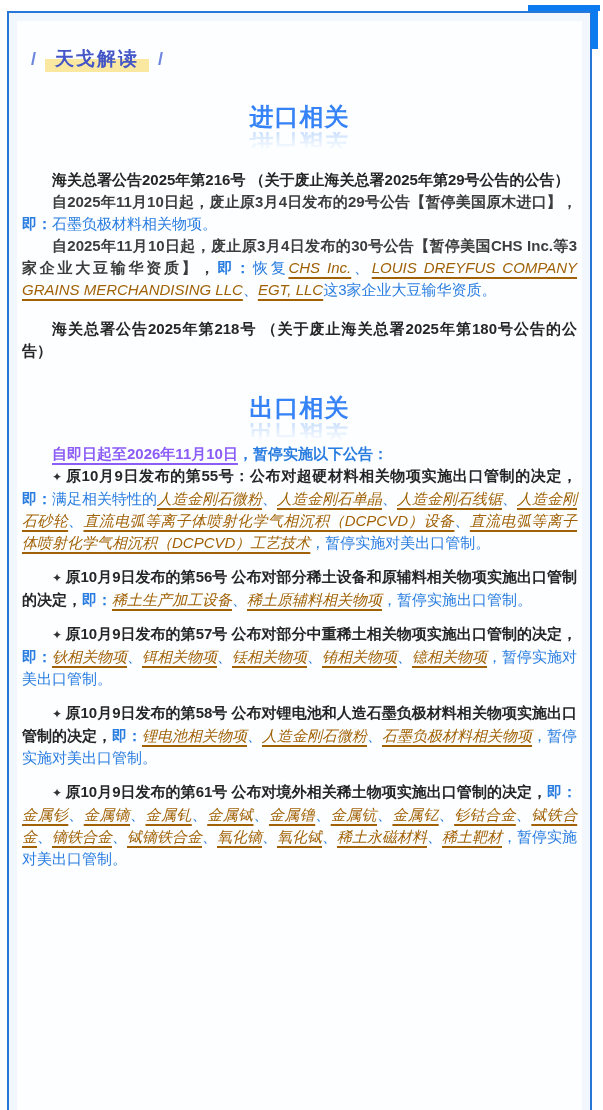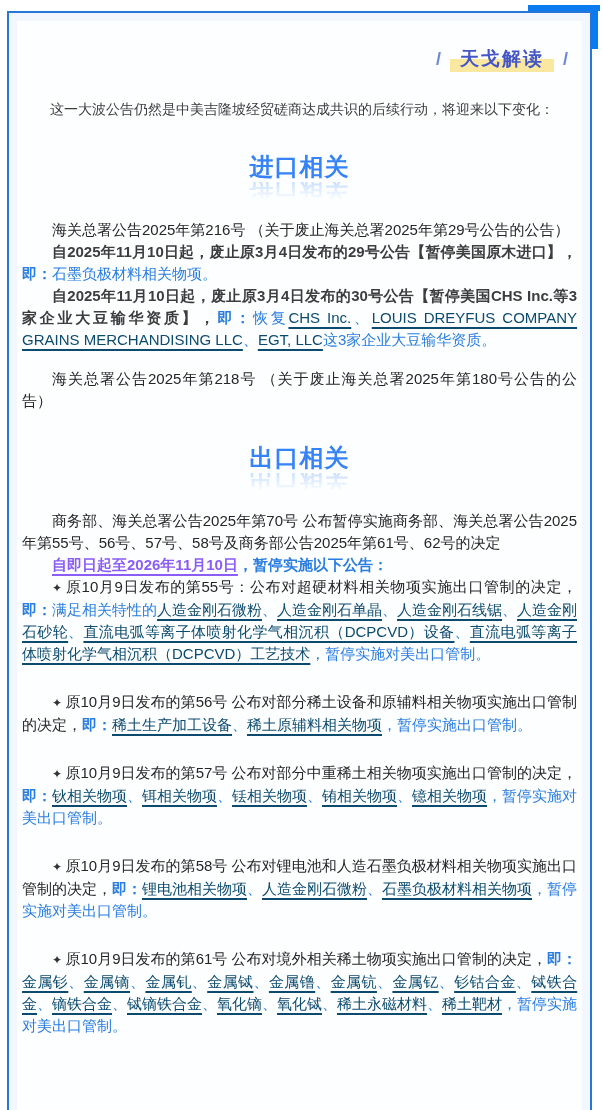--- a/index.html
+++ b/index.html
@@ -7,79 +7,77 @@
     width:603px;height:1110px;overflow:hidden;background:#ffffff;position:relative;
     font-family:"Liberation Sans","DejaVu Sans",sans-serif;
   }
   .accent-h{position:absolute;left:528px;top:5px;width:72px;height:6px;background:#0d7bf0;z-index:3;}
   .accent-v{position:absolute;left:591px;top:5px;width:7px;height:44px;background:#0d7bf0;z-index:3;}
   .frame{
     position:absolute;left:7px;top:11px;width:585px;height:1300px;
     border:2px solid #2677d8;background:#f1f7fc;box-sizing:border-box;z-index:2;
   }
   .inner{margin:8px;background:#fcfeff;padding:26px 5px 30px;min-height:1200px;box-sizing:border-box;}
-  .header{text-align:right;font-size:19px;font-weight:700;line-height:24px;}
+  .header{text-align:left;font-size:19px;font-weight:700;line-height:24px;}
   .slash{color:#6d86de;font-size:18px;margin:0 9px;}
   .header-title{
     color:#4456c7;letter-spacing:2px;padding:0 10px 3px;
     background:linear-gradient(180deg,rgba(0,0,0,0) 45%,#fbe8a0 45%);
   }
   .intro{font-size:14px;color:#3d3d3d;line-height:24px;text-indent:2em;text-align:justify;margin:26px 0 0;}
   .sec-title-wrap{text-align:center;margin-top:31px;}
   .sec-title{font-size:24px;line-height:30px;font-weight:700;color:#3583f7;letter-spacing:1px;}
   .sec-reflection{
     font-size:24px;line-height:30px;font-weight:700;color:#3583f7;letter-spacing:1px;
     height:20px;overflow:hidden;transform:scaleY(-1);opacity:.22;
     -webkit-mask-image:linear-gradient(to bottom,rgba(0,0,0,0) 10%,#000 90%);
     mask-image:linear-gradient(to bottom,rgba(0,0,0,0) 10%,#000 90%);
   }
   .para{font-size:15px;line-height:22px;margin:0;text-indent:2em;text-align:justify;}
   .gap{margin-top:17px;}
-  .gap-lg{margin-top:26px;}
+  .gap-lg{margin-top:12px;}
   .r-plain{color:#3d3d3d;font-weight:bold;}
-  .r-bold{color:#262626;font-weight:400;}
+  .r-bold{color:#262626;font-weight:700;}
   .r-blue{color:#2a7de0;}
   .r-blueBold{color:#2a7de0;font-weight:700;}
-  .r-blueU{color:#0c4a6e;text-decoration:underline;text-underline-offset:4px;text-decoration-thickness:1.5px;}
+  .r-blueU{color:#a16207;text-decoration:underline;text-underline-offset:4px;text-decoration-thickness:1.5px;font-style:italic;}
   .r-blueBoldU{color:#8b5cf6;font-weight:700;text-decoration:underline;text-underline-offset:4px;text-decoration-thickness:1.5px;}
   .r-bullet{color:#333333;font-weight:700;font-size:12px;}
 </style>
 </head>
 <body>
 
 <div class="accent-h"></div>
 <div class="accent-v"></div>
 
 <div class="frame">
   <div class="inner">
 
     <div class="header">
       <span class="slash">/</span><span class="header-title">天戈解读</span><span class="slash">/</span>
     </div>
 
-    <p class="intro">这一大波公告仍然是中美吉隆坡经贸磋商达成共识的后续行动，将迎来以下变化：</p>
 
     <div class="sec-title-wrap">
       <div class="sec-title">进口相关</div>
       <div class="sec-reflection" aria-hidden="true">进口相关</div>
     </div>
 
     <p class="para gap"><span class="r-bold">海关总署公告2025年第216号 （关于废止海关总署2025年第29号公告的公告）</span></p>
     <p class="para"><span class="r-plain">自2025年11月10日起，废止原3月4日发布的29号公告【暂停美国原木进口】，</span><span class="r-blueBold">即：</span><span class="r-blue">石墨负极材料相关物项。</span></p>
 
     <p class="para"><span class="r-plain">自2025年11月10日起，废止原3月4日发布的30号公告【暂停美国CHS Inc.等3家企业大豆输华资质】，</span><span class="r-blueBold">即：</span><span class="r-blue">恢复</span><span class="r-blueU">CHS Inc.</span><span class="r-blue">、</span><span class="r-blueU">LOUIS DREYFUS COMPANY GRAINS MERCHANDISING LLC</span><span class="r-blue">、</span><span class="r-blueU">EGT, LLC</span><span class="r-blue">这3家企业大豆输华资质。</span></p>
 
     <p class="para gap"><span class="r-bold">海关总署公告2025年第218号 （关于废止海关总署2025年第180号公告的公告）</span></p>
 
     <div class="sec-title-wrap">
       <div class="sec-title">出口相关</div>
       <div class="sec-reflection" aria-hidden="true">出口相关</div>
     </div>
 
-    <p class="para gap"><span class="r-bold">商务部、海关总署公告2025年第70号 公布暂停实施商务部、海关总署公告2025年第55号、56号、57号、58号及商务部公告2025年第61号、62号的决定</span></p>
     <p class="para"><span class="r-blueBoldU">自即日起至2026年11月10日</span><span class="r-blueBold">，暂停实施以下公告：</span></p>
     <p class="para"><span class="r-bullet">✦ </span><span class="r-bold">原10月9日发布的第55号：公布对超硬材料相关物项实施出口管制的决定，</span><span class="r-blueBold">即：</span><span class="r-blue">满足相关特性的</span><span class="r-blueU">人造金刚石微粉</span><span class="r-blue">、</span><span class="r-blueU">人造金刚石单晶</span><span class="r-blue">、</span><span class="r-blueU">人造金刚石线锯</span><span class="r-blue">、</span><span class="r-blueU">人造金刚石砂轮</span><span class="r-blue">、</span><span class="r-blueU">直流电弧等离子体喷射化学气相沉积（DCPCVD）设备</span><span class="r-blue">、</span><span class="r-blueU">直流电弧等离子体喷射化学气相沉积（DCPCVD）工艺技术</span><span class="r-blue">，暂停实施对美出口管制。</span></p>
     <p class="para gap-lg"><span class="r-bullet">✦ </span><span class="r-bold">原10月9日发布的第56号 公布对部分稀土设备和原辅料相关物项实施出口管制的决定，</span><span class="r-blueBold">即：</span><span class="r-blueU">稀土生产加工设备</span><span class="r-blue">、</span><span class="r-blueU">稀土原辅料相关物项</span><span class="r-blue">，暂停实施出口管制。</span></p>
     <p class="para gap-lg"><span class="r-bullet">✦ </span><span class="r-bold">原10月9日发布的第57号 公布对部分中重稀土相关物项实施出口管制的决定，</span><span class="r-blueBold">即：</span><span class="r-blueU">钬相关物项</span><span class="r-blue">、</span><span class="r-blueU">铒相关物项</span><span class="r-blue">、</span><span class="r-blueU">铥相关物项</span><span class="r-blue">、</span><span class="r-blueU">铕相关物项</span><span class="r-blue">、</span><span class="r-blueU">镱相关物项</span><span class="r-blue">，暂停实施对美出口管制。</span></p>
     <p class="para gap-lg"><span class="r-bullet">✦ </span><span class="r-bold">原10月9日发布的第58号 公布对锂电池和人造石墨负极材料相关物项实施出口管制的决定，</span><span class="r-blueBold">即：</span><span class="r-blueU">锂电池相关物项</span><span class="r-blue">、</span><span class="r-blueU">人造金刚石微粉</span><span class="r-blue">、</span><span class="r-blueU">石墨负极材料相关物项</span><span class="r-blue">，暂停实施对美出口管制。</span></p>
     <p class="para gap-lg"><span class="r-bullet">✦ </span><span class="r-bold">原10月9日发布的第61号 公布对境外相关稀土物项实施出口管制的决定，</span><span class="r-blueBold">即：</span><span class="r-blueU">金属钐</span><span class="r-blue">、</span><span class="r-blueU">金属镝</span><span class="r-blue">、</span><span class="r-blueU">金属钆</span><span class="r-blue">、</span><span class="r-blueU">金属铽</span><span class="r-blue">、</span><span class="r-blueU">金属镥</span><span class="r-blue">、</span><span class="r-blueU">金属钪</span><span class="r-blue">、</span><span class="r-blueU">金属钇</span><span class="r-blue">、</span><span class="r-blueU">钐钴合金</span><span class="r-blue">、</span><span class="r-blueU">铽铁合金</span><span class="r-blue">、</span><span class="r-blueU">镝铁合金</span><span class="r-blue">、</span><span class="r-blueU">铽镝铁合金</span><span class="r-blue">、</span><span class="r-blueU">氧化镝</span><span class="r-blue">、</span><span class="r-blueU">氧化铽</span><span class="r-blue">、</span><span class="r-blueU">稀土永磁材料</span><span class="r-blue">、</span><span class="r-blueU">稀土靶材</span><span class="r-blue">，暂停实施对美出口管制。</span></p>
 
   </div>
 </div>
 

